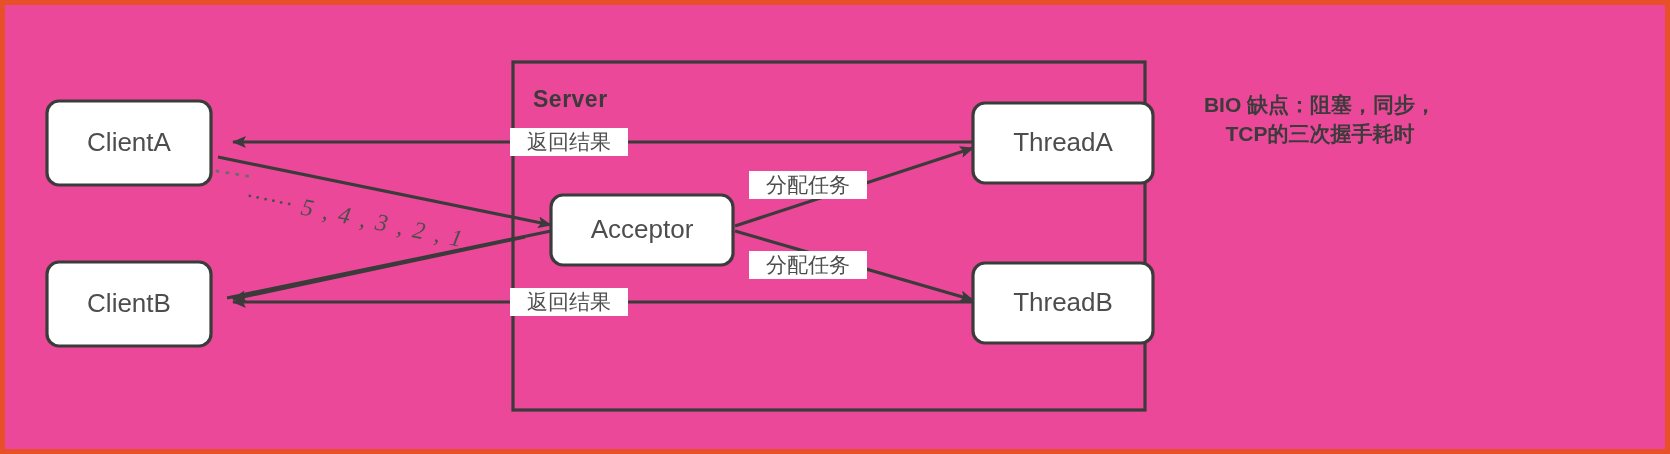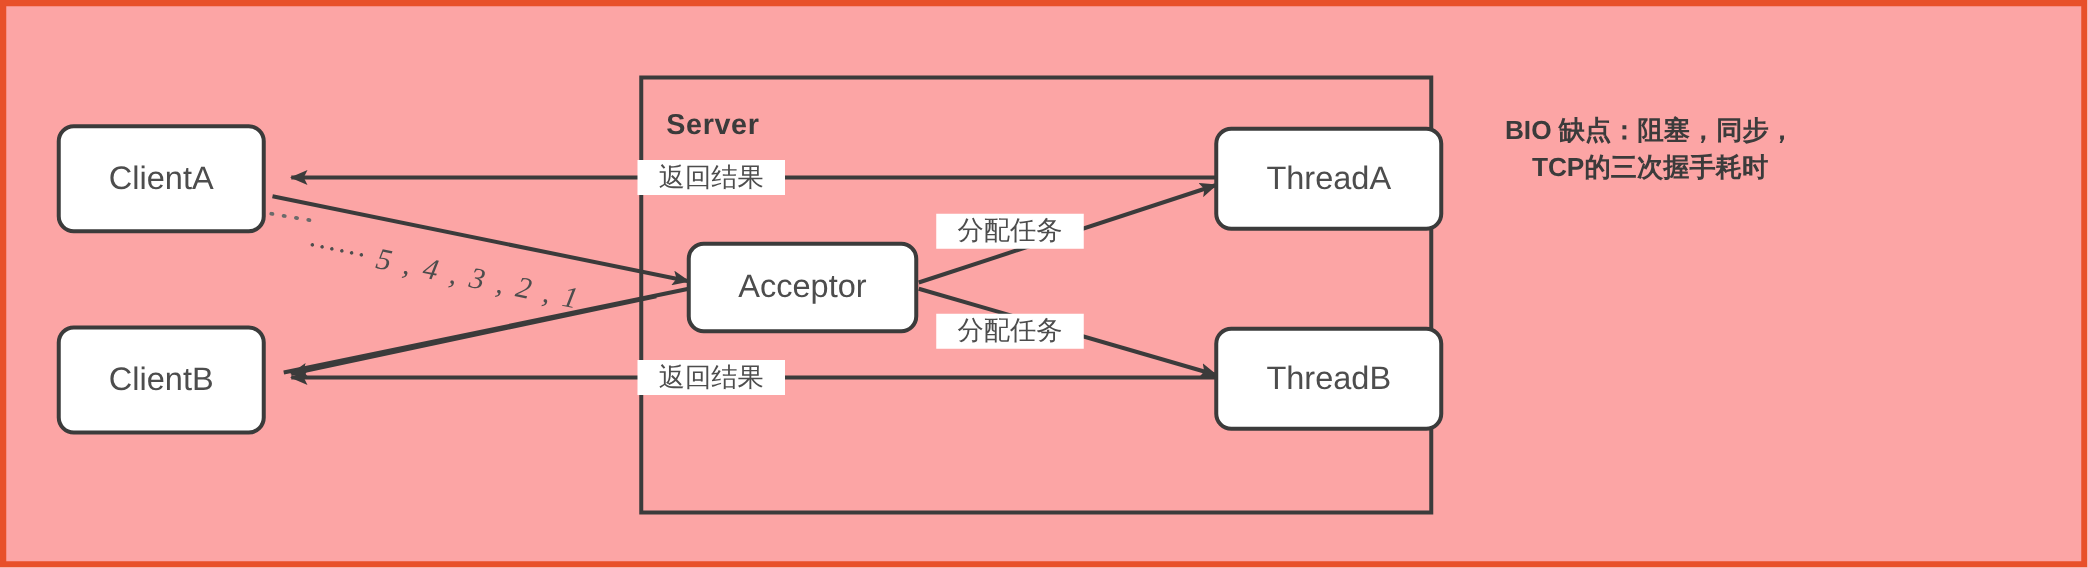--- a/index.html
+++ b/index.html
@@ -4,21 +4,21 @@
 <style>
   html, body {
     margin: 0;
     padding: 0;
     background: #ffffff;
   }
   #page {
     position: relative;
     width: 1670px;
     height: 454px;
-    background: #fca5a5;
+    background: #ec4899;
     box-sizing: border-box;
     border: 5px solid #E8502A;
     overflow: hidden;
     font-family: "Liberation Sans", sans-serif;
   }
   #diagram-svg {
     position: absolute;
     left: 0;
     top: 0;
     width: 1670px;

